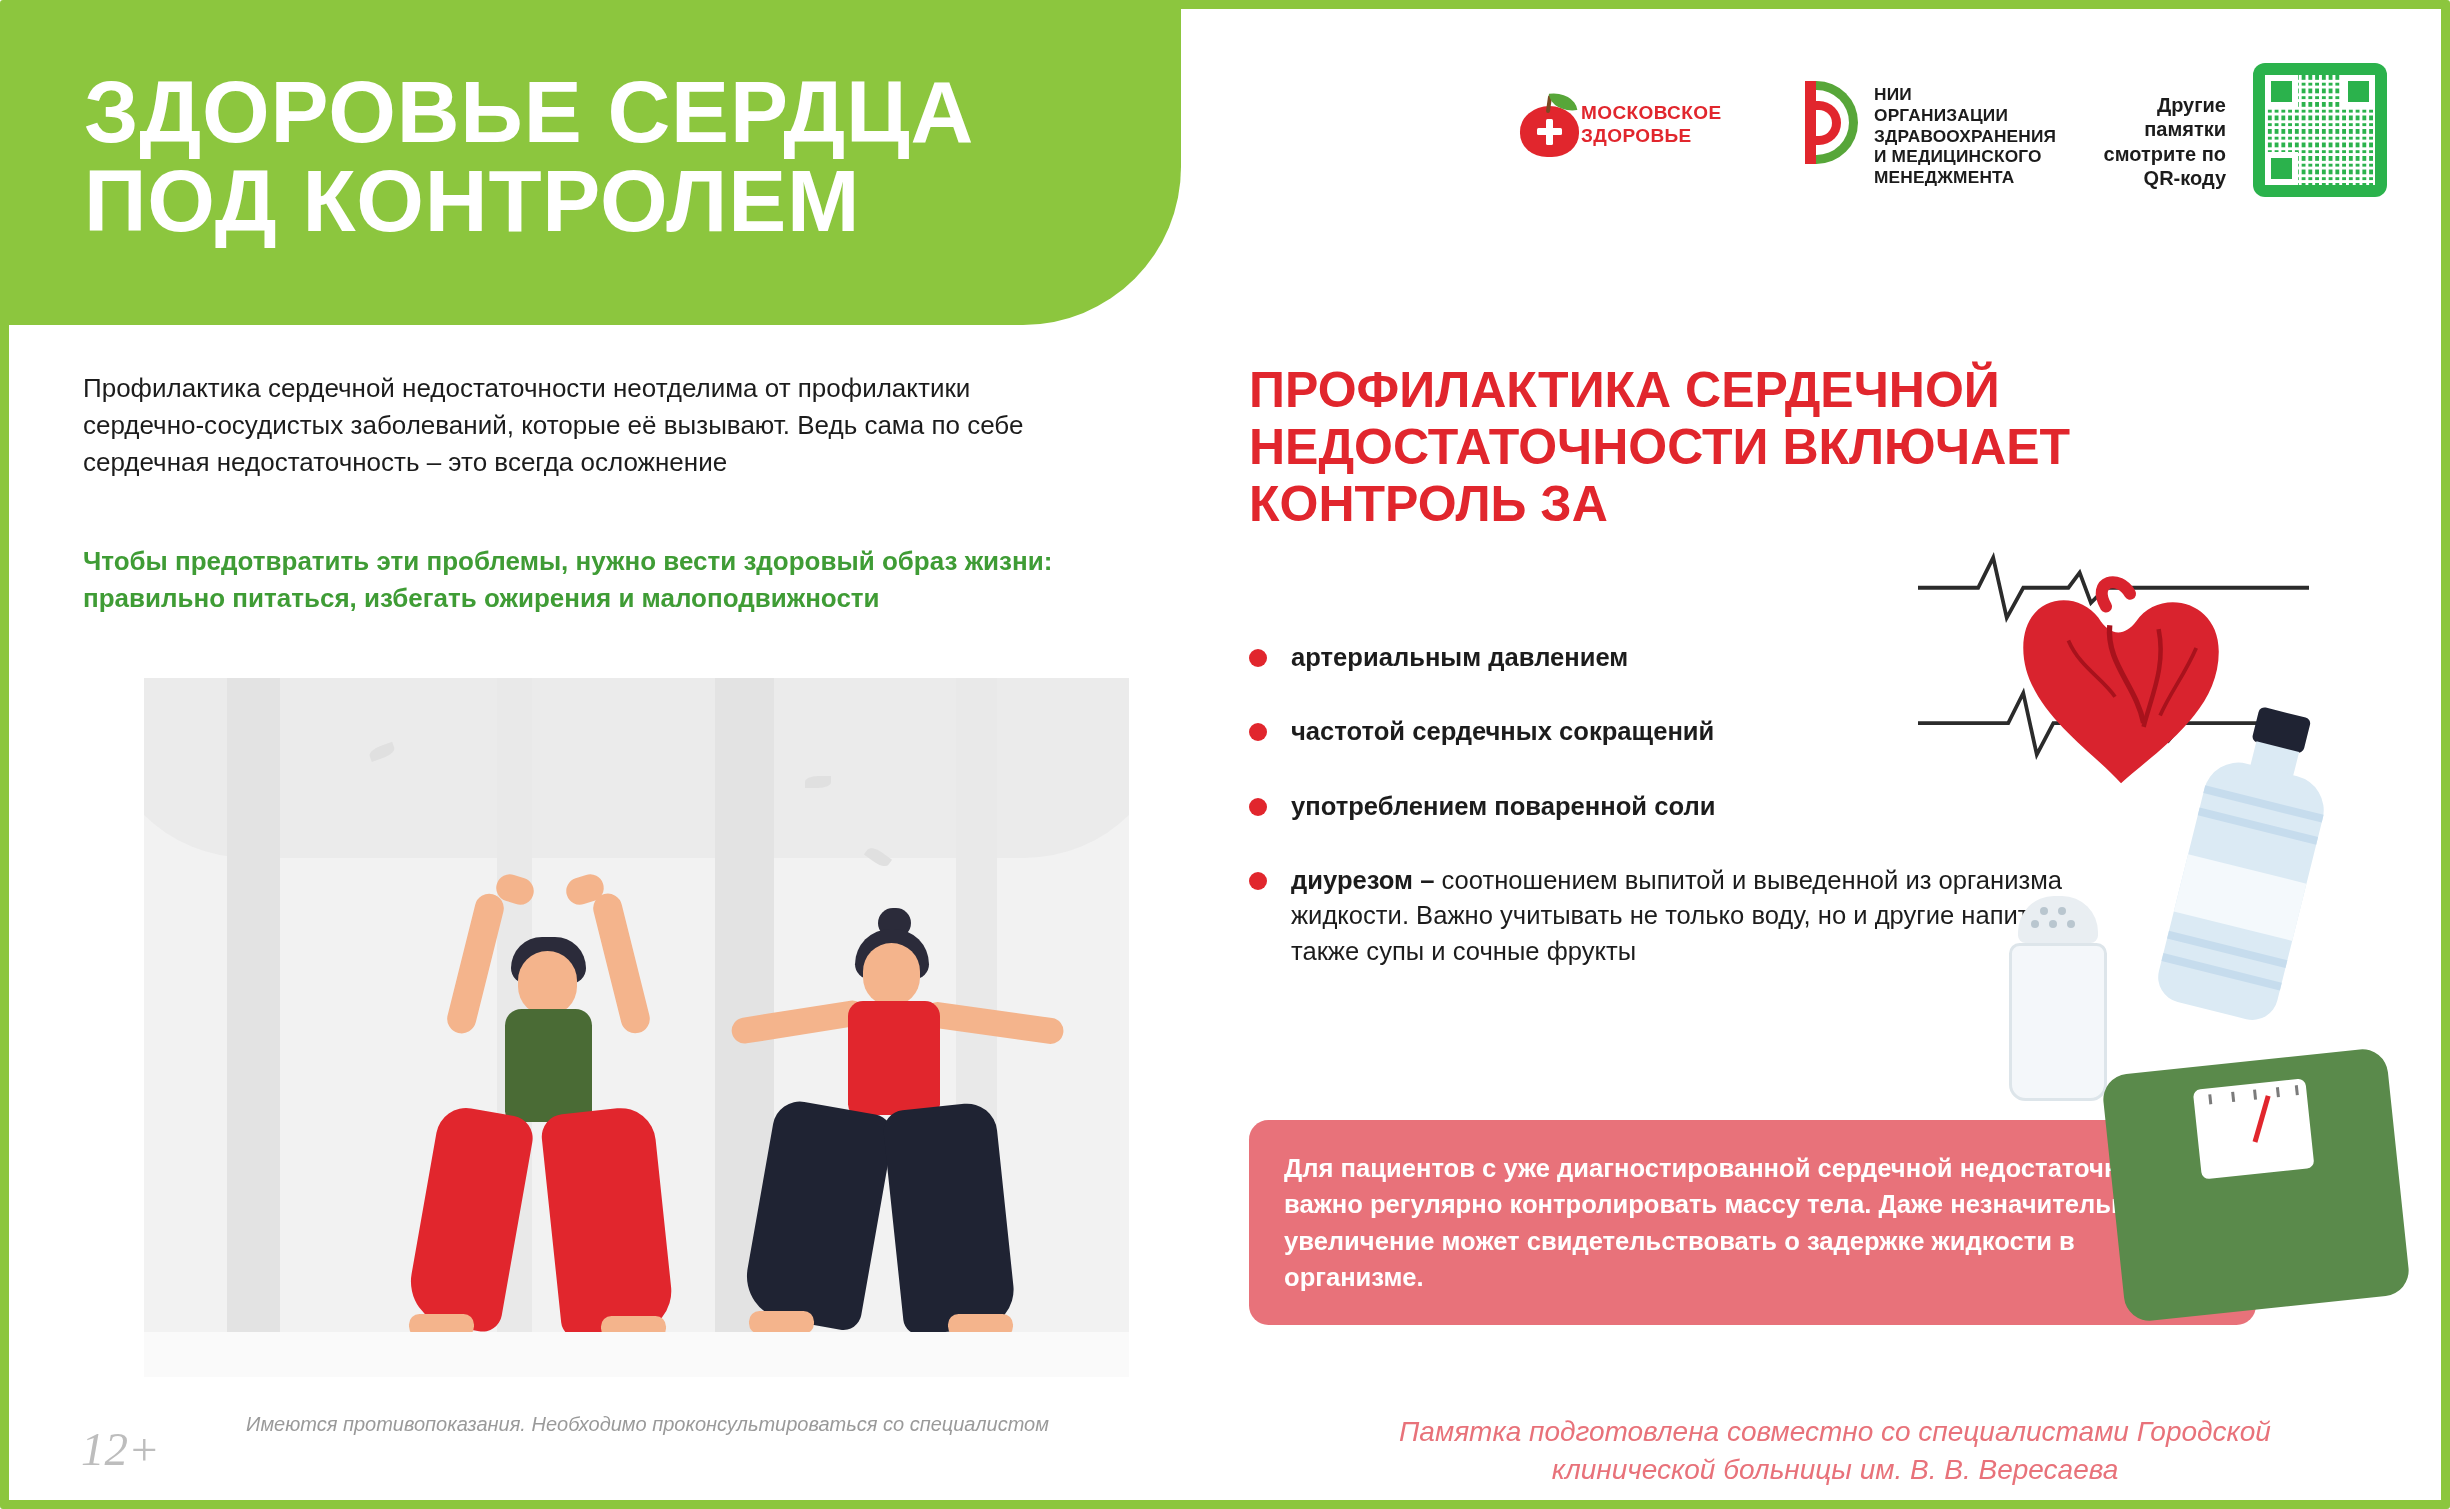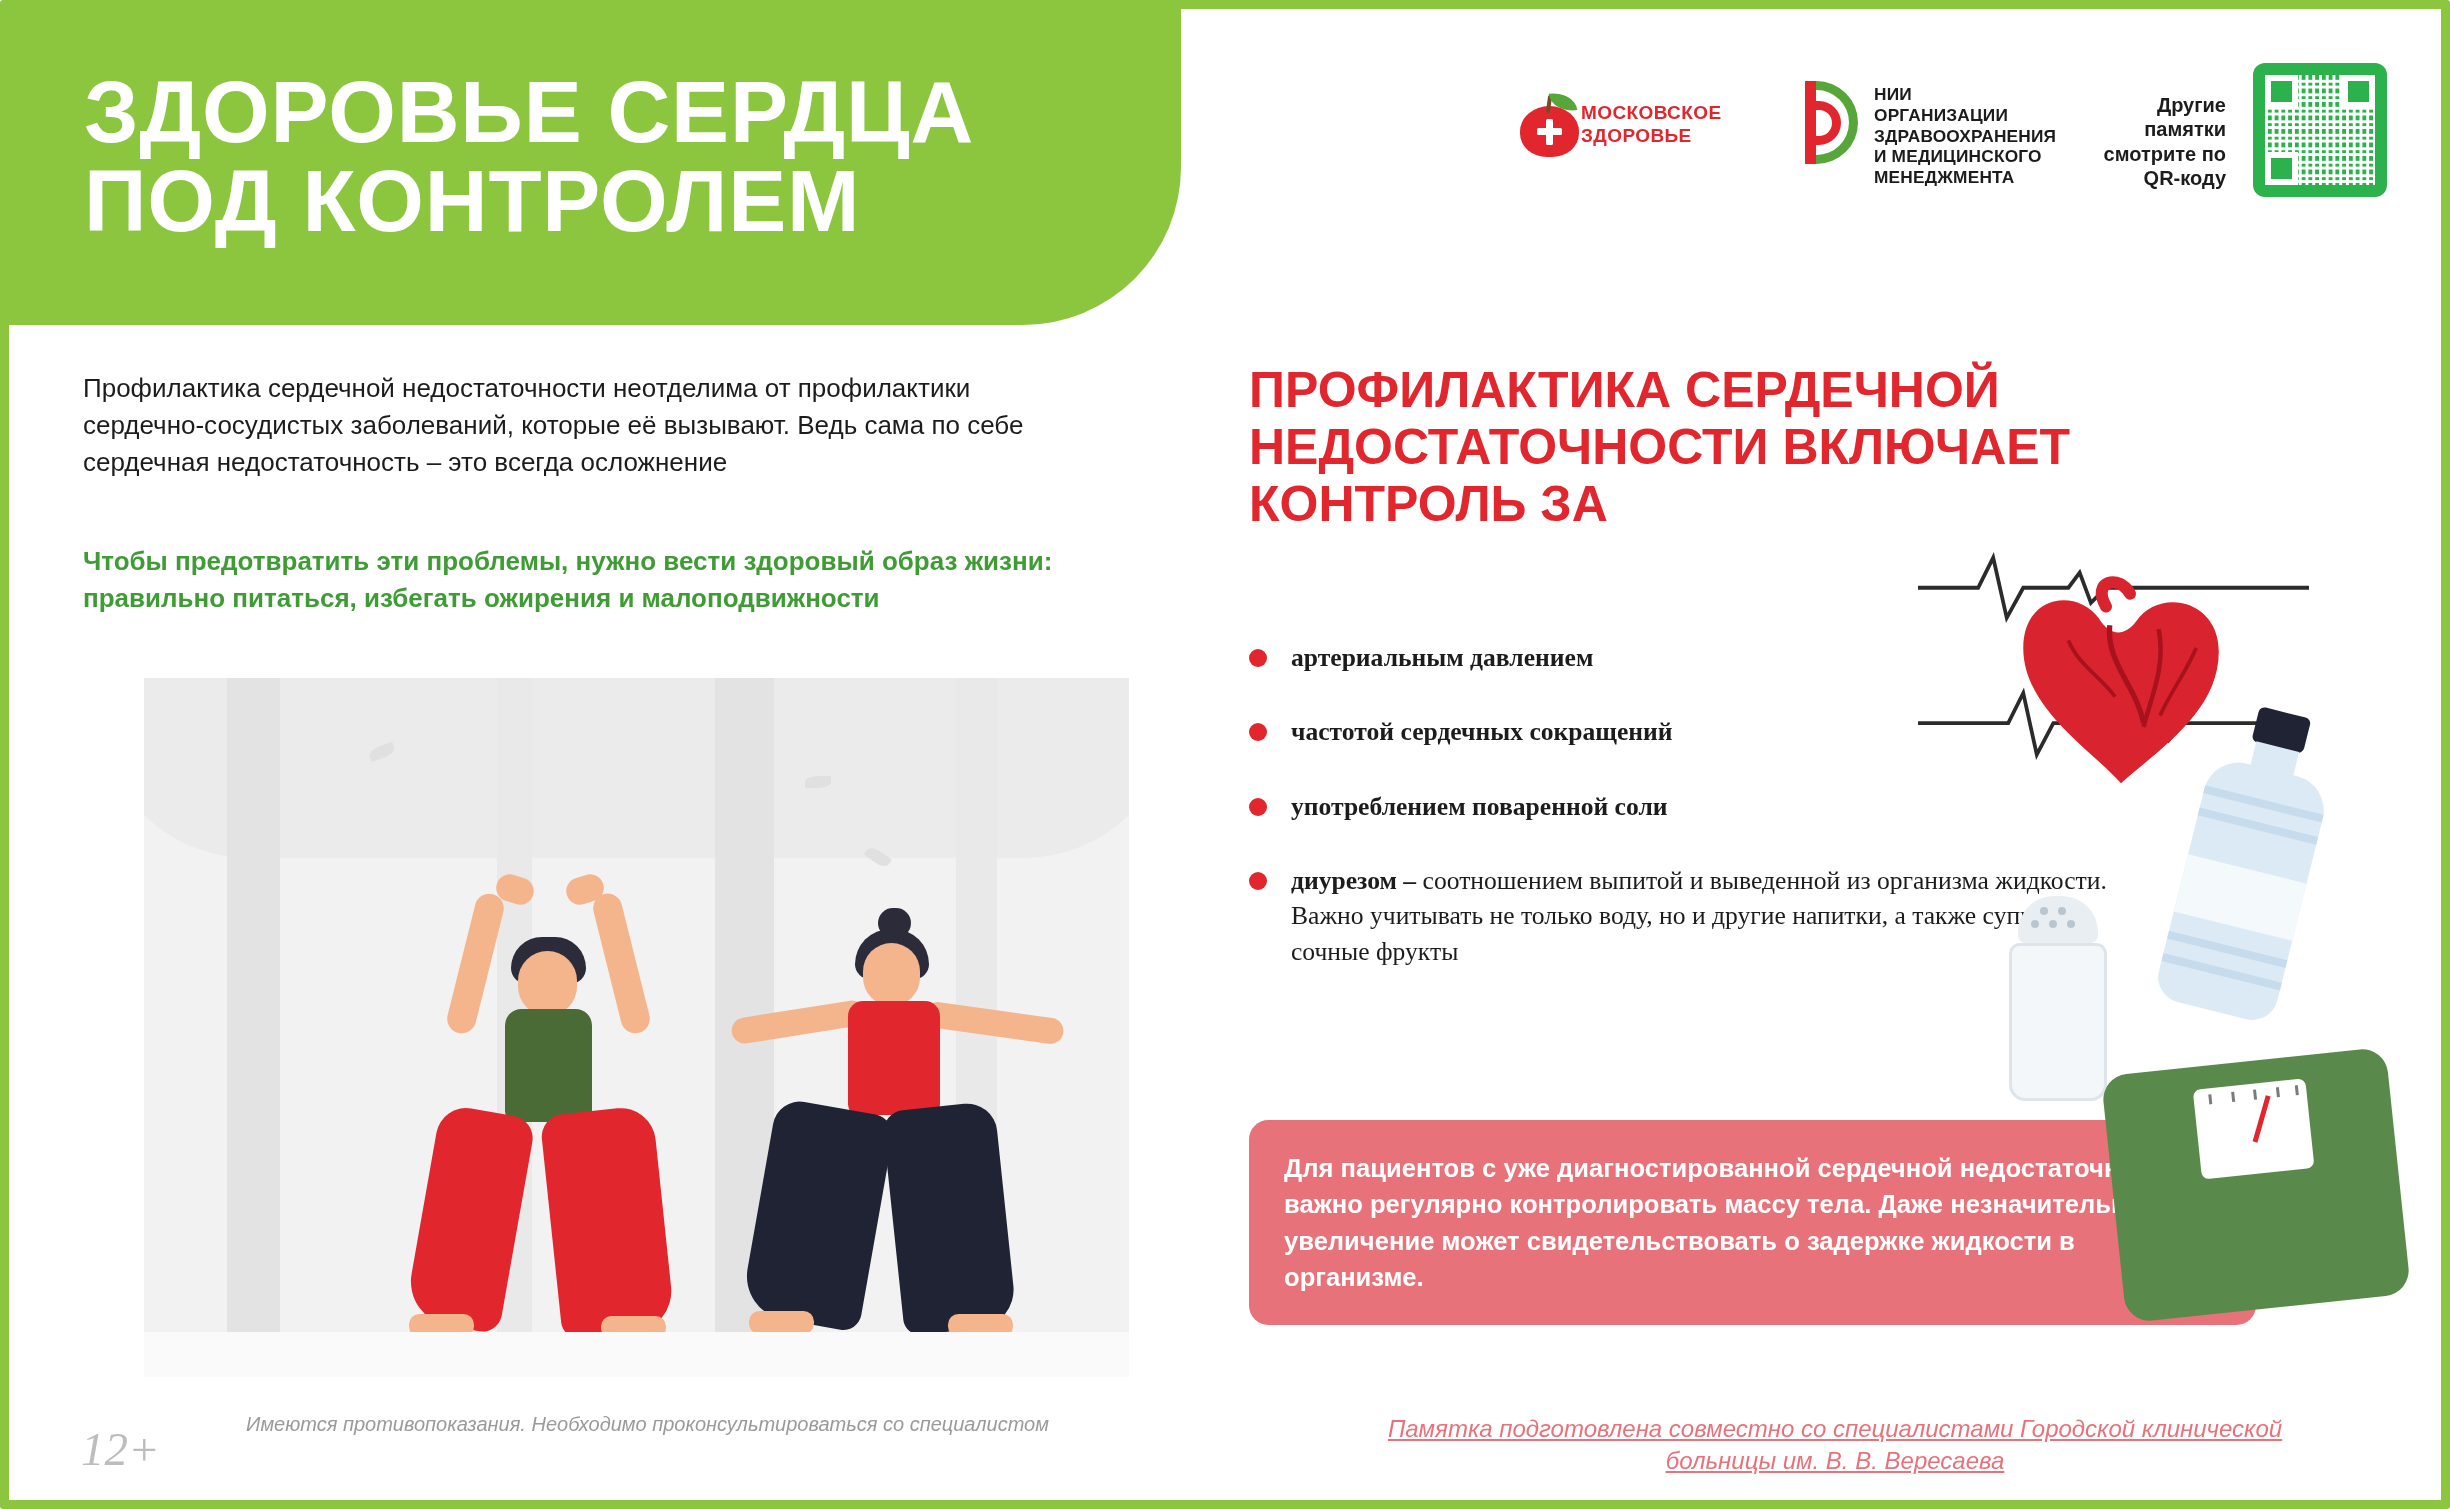--- a/index.html
+++ b/index.html
@@ -324,21 +324,20 @@
     top: 631px;
     width: 887px;
   }
   .bullet {
     position: relative;
     padding-left: 42px;
     margin-bottom: 39px;
     color: #1c1c1c;
     font-size: 25.6px;
     line-height: 1.38;
-    font-family: Liberation Serif, serif;
   }
   .bullet .dot {
     position: absolute;
     left: 0; top: 9px;
     width: 18px; height: 18px;
     border-radius: 50%;
     background: #e1262d;
   }
   .bullet .b {
     font-weight: bold;
@@ -358,25 +357,24 @@
     font-weight: bold;
     line-height: 1.42;
   }
 
   .credit {
     position: absolute;
     left: 1375px;
     top: 1404px;
     width: 902px;
     color: #e8727a;
-    font-size: 24px;
+    font-size: 28px;
     font-style: italic;
     line-height: 1.34;
     text-align: center;
-    text-decoration: underline;
   }
 
   
   .heart-art {
     position: absolute;
     left: 1909px;
     top: 526px;
     width: 391px;
     height: 301px;
   }

